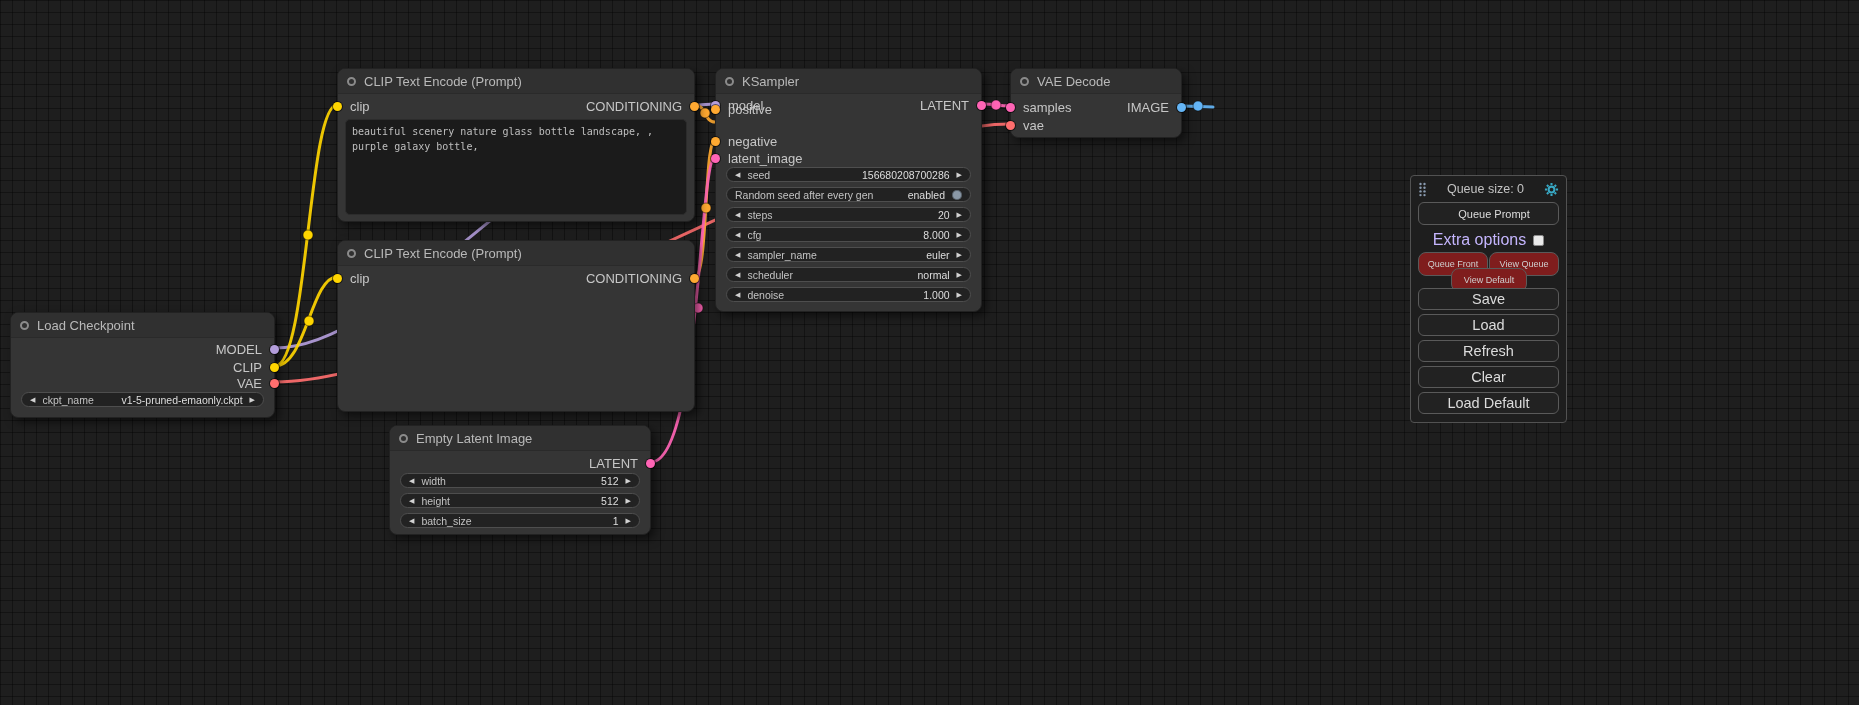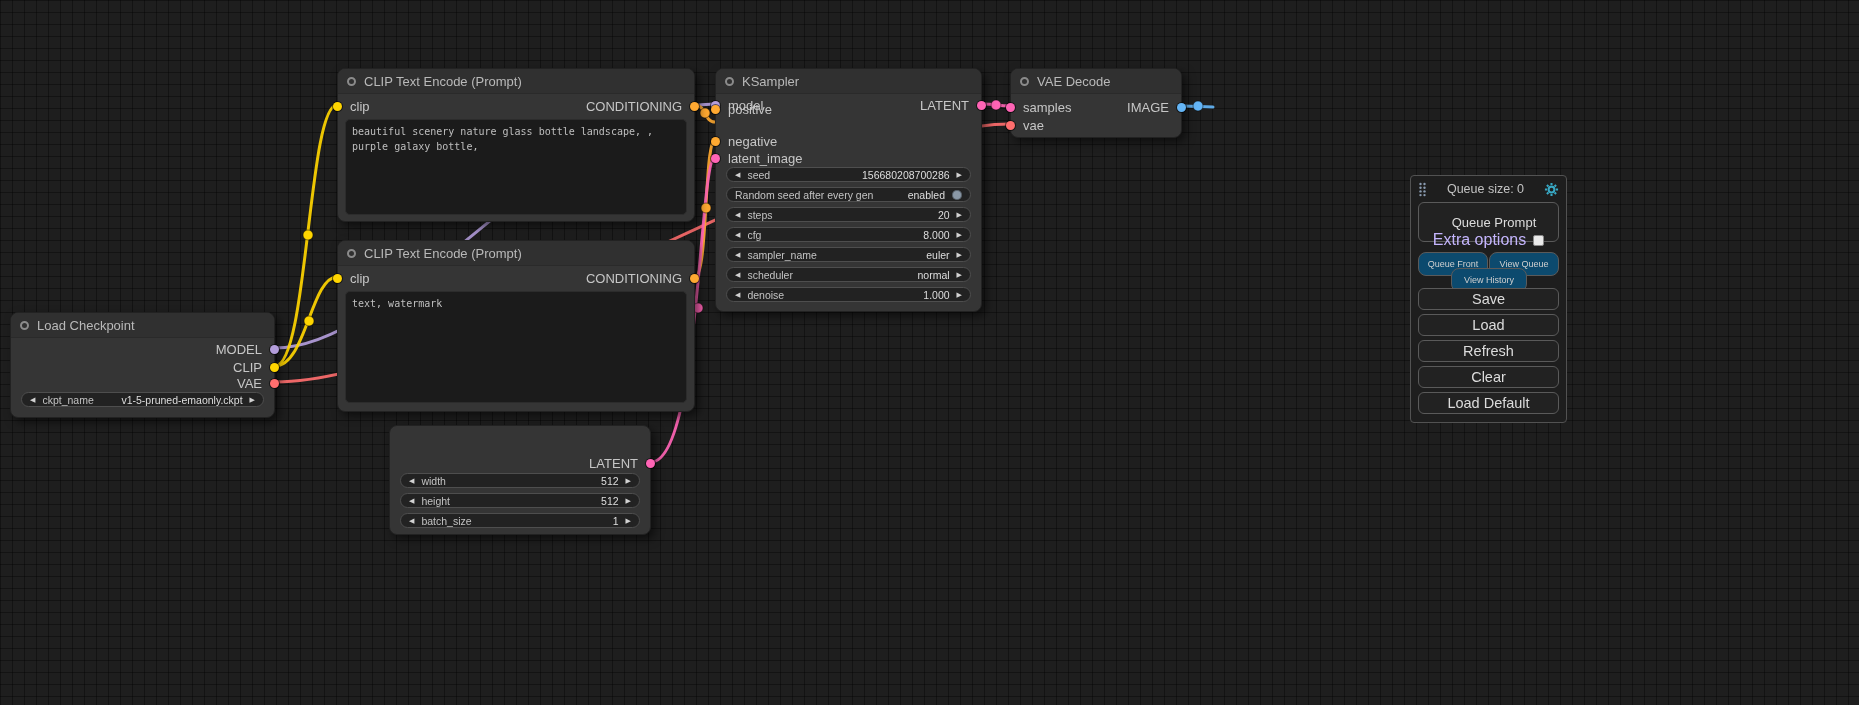--- a/index.html
+++ b/index.html
@@ -88,24 +88,24 @@
   }
   .qp-header { position: absolute; top: 5px; left: 7px; right: 7px; height: 16px; display: flex; align-items: center; }
   .qp-size { flex: 1; text-align: center; color: #c2c2c2; font-size: 12.5px; }
   .qp-drag, .qp-gear { flex: 0 0 auto; cursor: pointer; display: flex; align-items: center; }
   .btn {
     position: absolute; left: 7px; right: 7px; height: 22px;
     background: #222; border: 1px solid #5a5a5a; border-radius: 6px;
     color: #dcdcdc; font-size: 14.5px;
     display: flex; align-items: center; justify-content: center; cursor: pointer;
   }
-  .btn.primary { height: 40px; font-size: 13px; padding-left: 11px; }
+  .btn.primary { height: 23px; font-size: 11px; padding-left: 11px; }
   .btn-small {
     position: absolute; height: 24px;
-    background: #0c4a6e; border: 1px solid #5a5a5a; border-radius: 8px;
+    background: #7f1d1d; border: 1px solid #5a5a5a; border-radius: 8px;
     color: #cfcfcf; font-size: 9px;
     display: flex; align-items: center; justify-content: center; cursor: pointer;
   }
   .qp-extra { position: absolute; top: 57px; left: 0; right: 0; height: 14px;
     display: flex; align-items: center; justify-content: center; font-size: 16px; color: #c4b5fd; }
   .qp-checkbox { width: 11px; height: 11px; background: #eaeaea; border: 1px solid #8a8a8a;
     border-radius: 2px; margin-left: 7px; cursor: pointer; }
 </style>
 </head>
 <body>
@@ -178,24 +178,27 @@
       <span>CLIP Text Encode (Prompt)</span>
     </div>
     <div class="slot in" style="top:29px">
       <span class="sdot c-clip"></span>
       <span>clip</span>
     </div>
     <div class="slot out" style="top:29px">
       <span>CONDITIONING</span>
       <span class="sdot c-cond"></span>
     </div>
-    <textarea class="prompt-text" style="top: 50px; height: 112px;" spellcheck="false">text, watermark</textarea>
   </div>
 
   <div class="node" style="left:389px;top:425px;width:262px;height:110px">
+    <div class="node-title">
+      <span class="collapse-dot"></span>
+      <span>Empty Latent Image</span>
+    </div>
     <div class="slot out" style="top:29px">
       <span>LATENT</span>
       <span class="sdot c-latent"></span>
     </div>
     <div class="widget" style="top:47px">
       <span class="arrow left">◀</span>
       <span>width</span>
       <span class="wvalue">512</span>
       <span class="arrow right">▶</span>
     </div>
@@ -323,21 +326,21 @@
           </svg>
       </span>
     </div>
     <div class="btn primary" style="top:26px">Queue Prompt</div>
     <div class="qp-extra">
       <span>Extra options</span>
       <span class="qp-checkbox"></span>
     </div>
     <div class="btn-small" style="top:76px;left:7px;width:70px">Queue Front</div>
     <div class="btn-small" style="top:76px;right:7px;width:70px">View Queue</div>
-    <div class="btn-small" style="top:92px;left:40px;width:76px">View History</div>
+    <div class="btn-small" style="top:92px;left:40px;width:76px">View Default</div>
     <div class="btn" style="top:112px">Save</div>
     <div class="btn" style="top:138px">Load</div>
     <div class="btn" style="top:164px">Refresh</div>
     <div class="btn" style="top:190px">Clear</div>
     <div class="btn" style="top:216px">Load Default</div>
   </div>
 
 </div>
 
 </body></html>

